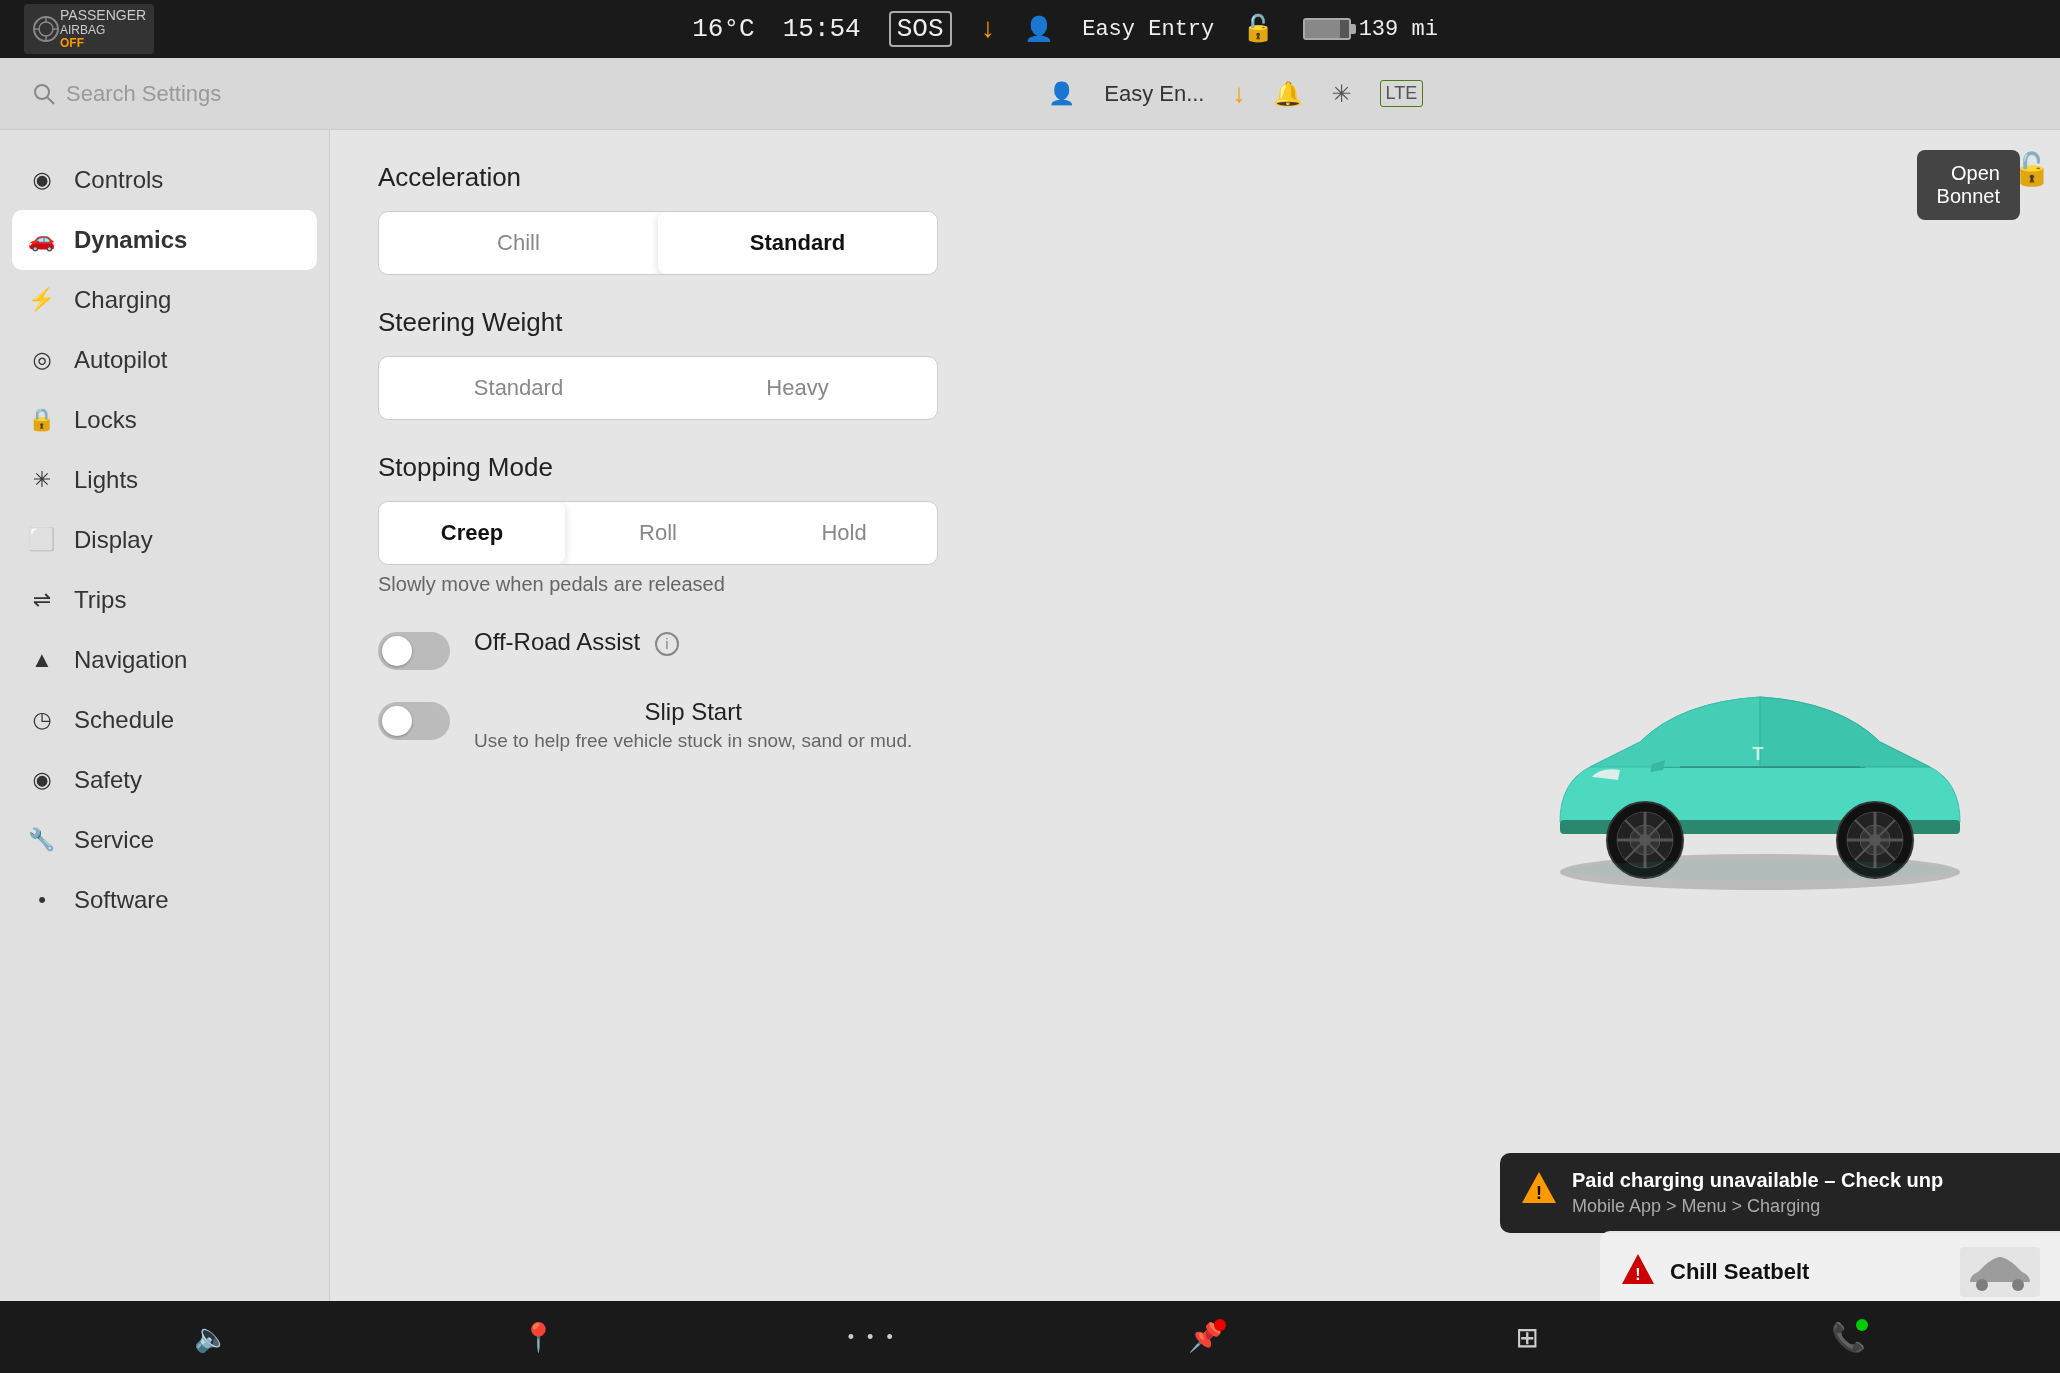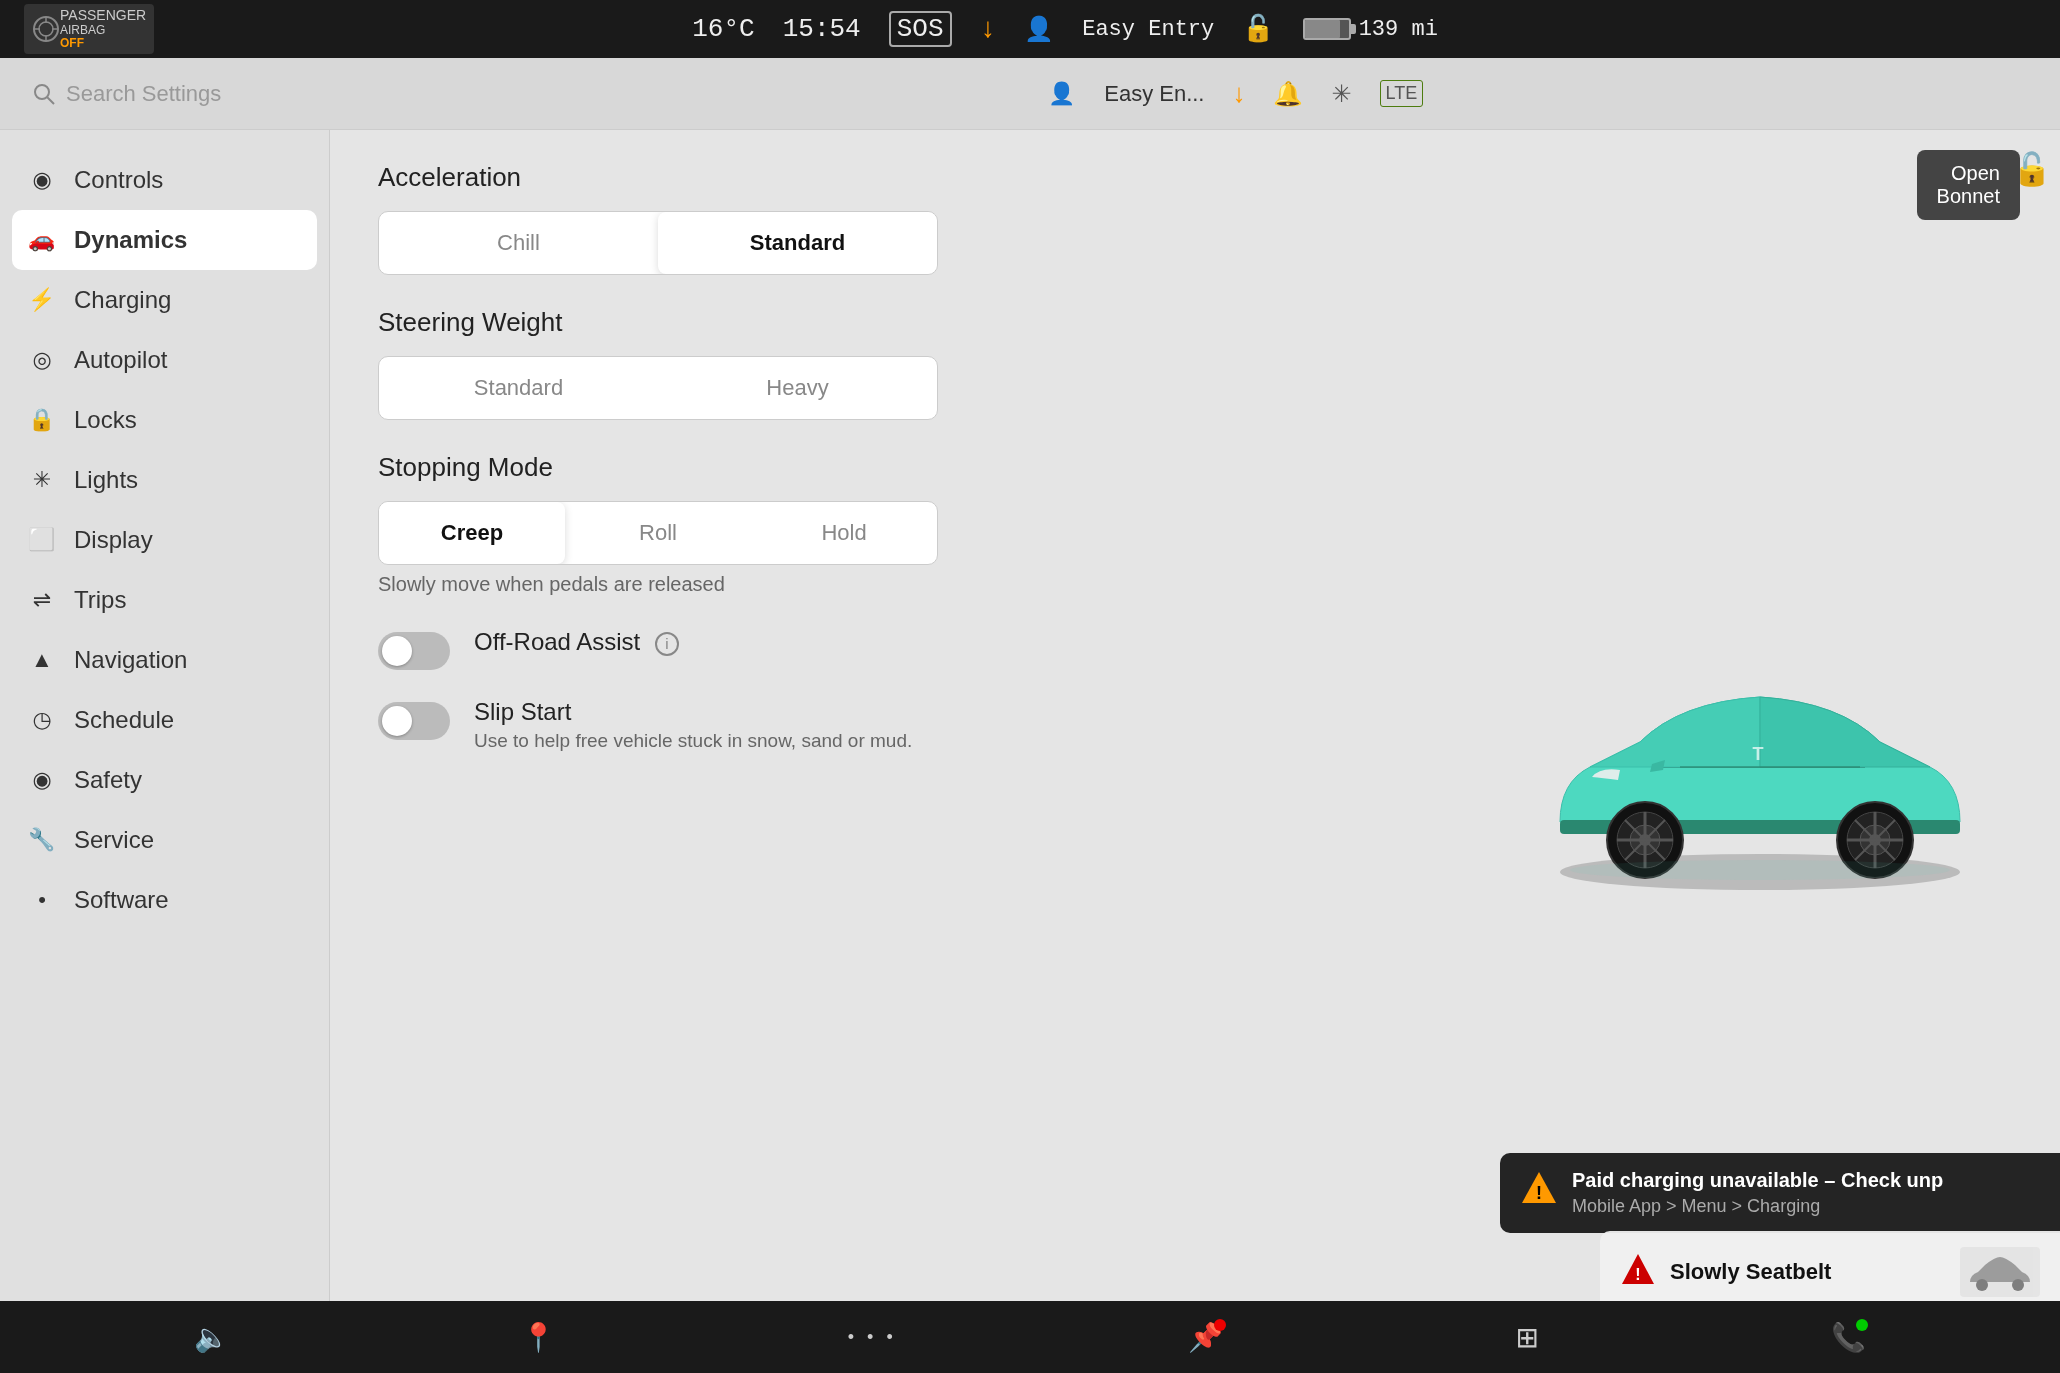--- a/index.html
+++ b/index.html
@@ -247,20 +247,21 @@
       background: #fff;
       border-radius: 50%;
       top: 4px;
       left: 4px;
       transition: left 0.2s;
       box-shadow: 0 1px 3px rgba(0,0,0,0.3);
     }
     .toggle-label-area {
       display: flex;
       flex-direction: column;
+      text-align: center;
     }
     .toggle-label {
       font-size: 24px;
       color: #222;
       font-weight: 500;
     }
     .toggle-desc {
       font-size: 19px;
       color: #666;
       margin-top: 4px;
@@ -611,21 +612,21 @@
         </div>
       </div>
 
       <div class="seatbelt-banner">
         <div>
           <svg width="36" height="36" viewBox="0 0 36 36">
             <polygon points="18,2 34,32 2,32" fill="#cc0000"></polygon>
             <text x="18" y="28" font-size="16" font-weight="bold" fill="#fff" text-anchor="middle">!</text>
           </svg>
         </div>
-        <span class="seatbelt-text">Slowly Seatbelt</span>
+        <span class="seatbelt-text">Chill Seatbelt</span>
 
         <div style="width:80px;height:50px;background:#ddd;border-radius:4px;margin-left:auto;overflow:hidden;opacity:0.6;">
           <svg width="80" height="50" viewBox="0 0 80 50">
             <path d="M10 35 Q10 28 18 25 L25 18 Q35 10 40 10 Q45 10 55 18 L62 25 Q70 28 70 35 Z" fill="#666"></path>
             <circle cx="22" cy="38" r="6" fill="#333"></circle>
             <circle cx="58" cy="38" r="6" fill="#333"></circle>
           </svg>
         </div>
       </div>
 

